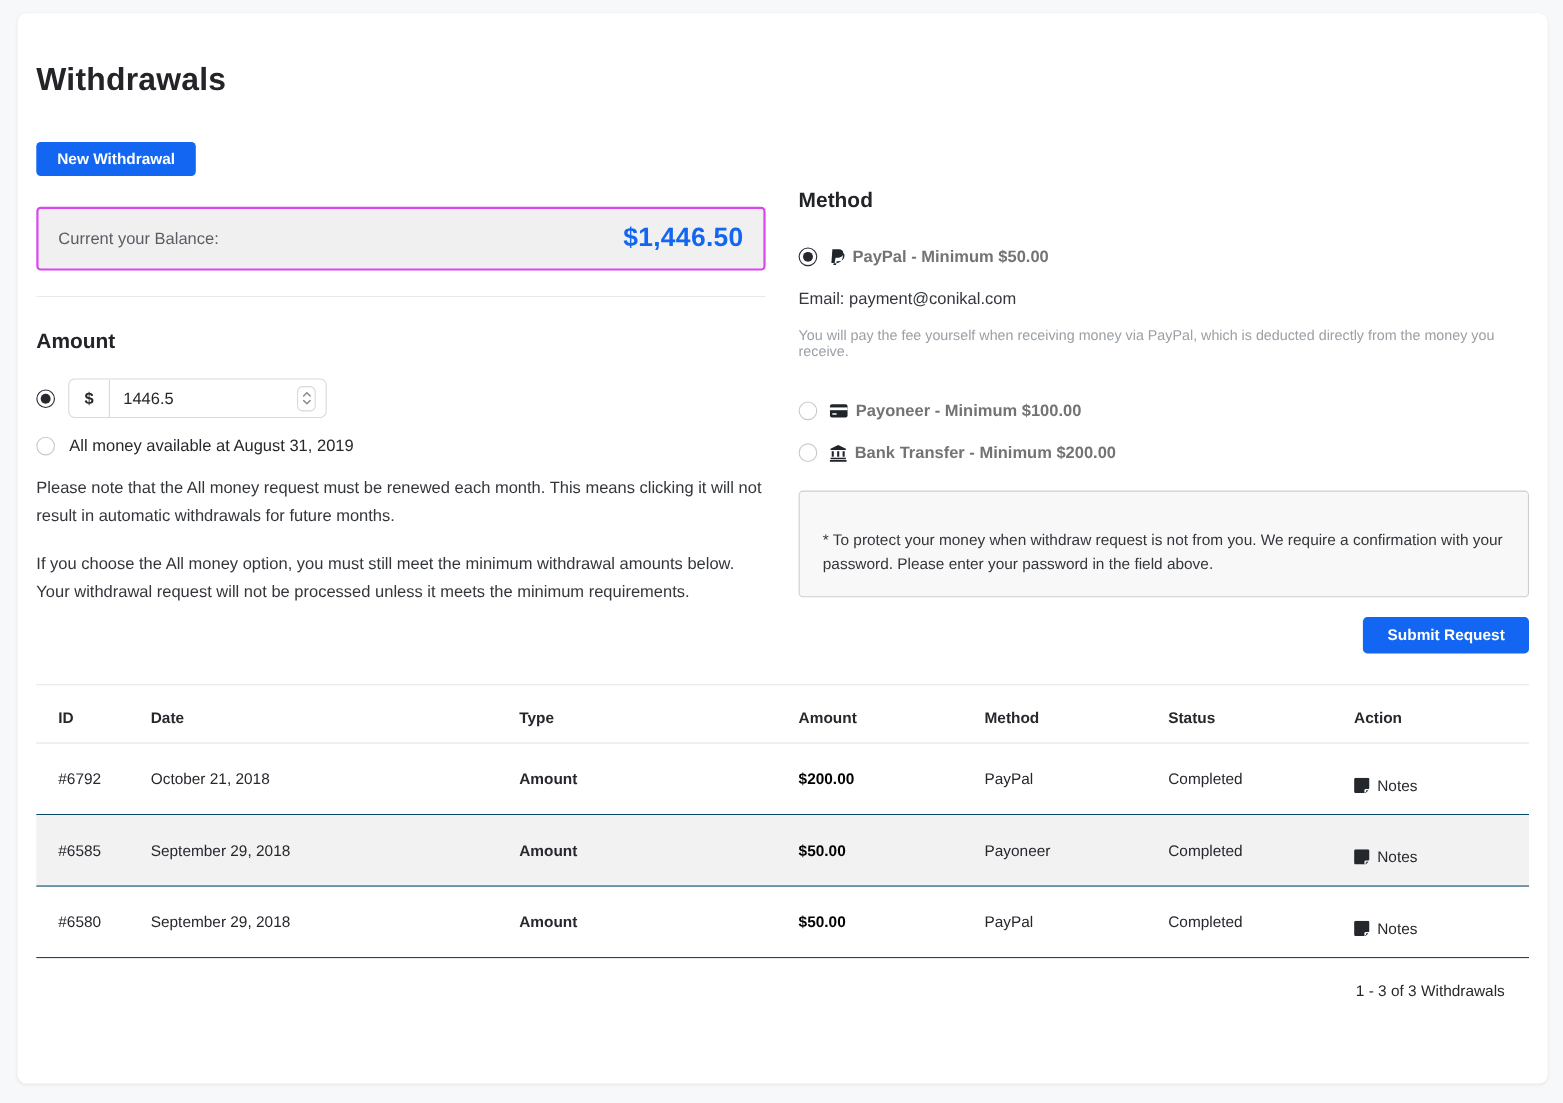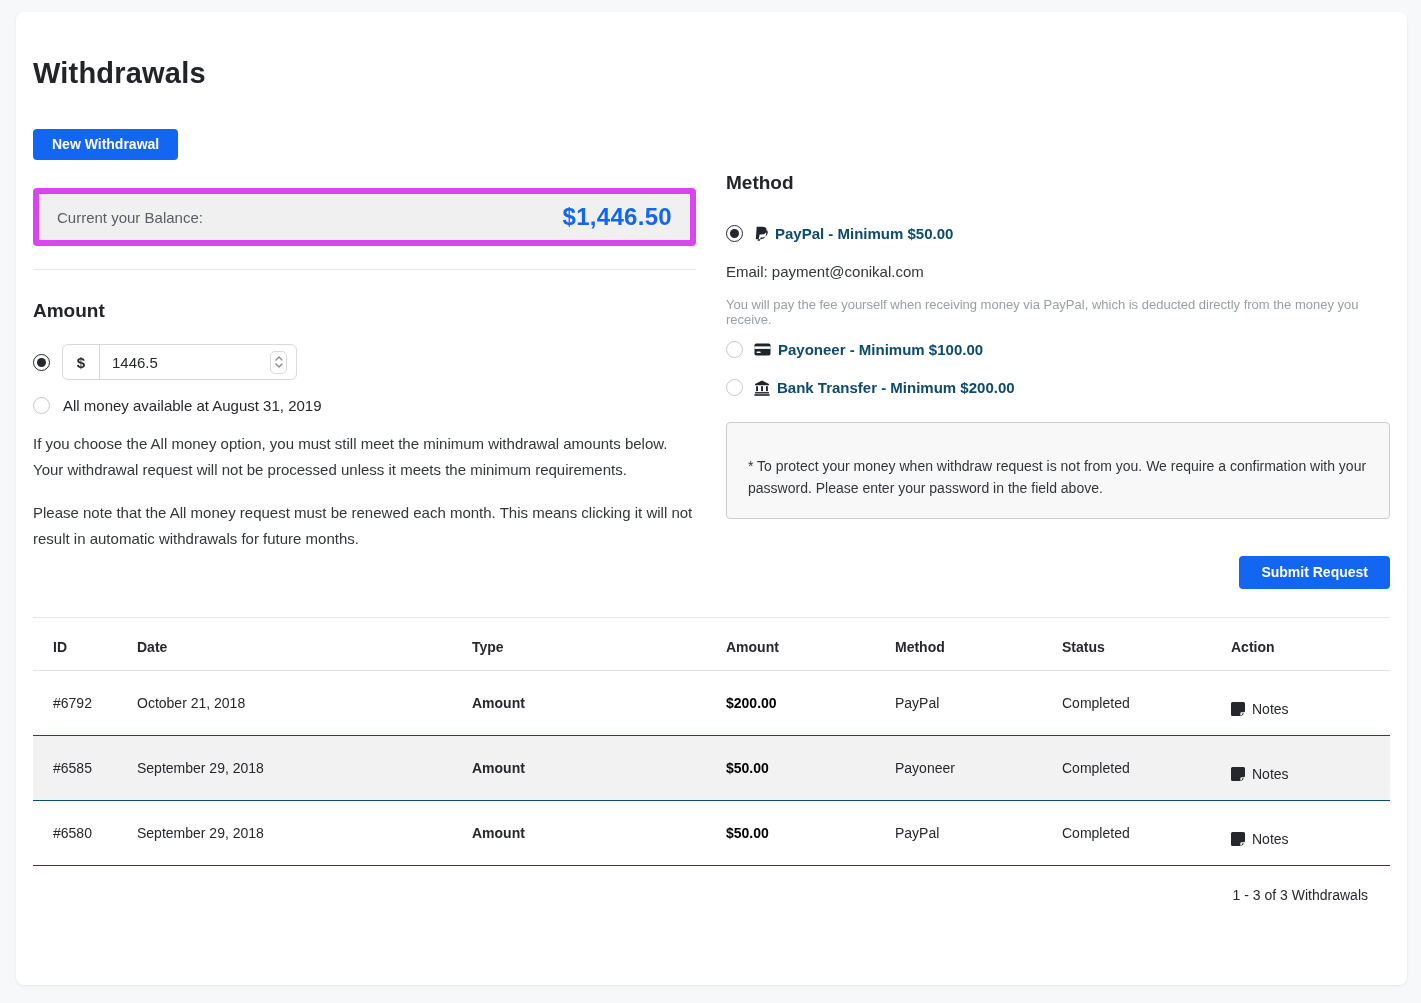--- a/index.html
+++ b/index.html
@@ -18,32 +18,31 @@
     box-shadow:0 1px 3px rgba(0,0,0,0.07);
     padding:0 17px;
     overflow:hidden;
   }
   h1.page-title { margin-top:45px; font-size:29px; font-weight:bold; letter-spacing:0.2px; color:#222428; }
   .btn-primary {
     display:inline-block; background:#1266f1; color:#fff;
     font-size:14px; font-weight:bold; border:none; border-radius:4px;
     padding:0 19px; height:31px; line-height:31px; cursor:pointer;
     font-family:inherit;
-    margin-top:19px;
   }
   .new-withdrawal { margin-top:39px; }
 
   .columns { display:flex; margin-top:12px; align-items:flex-start; }
   .col-left  { width:663px; }
   .col-right { width:664px; margin-left:30px; }
 
   
   .balance-box {
     margin-top:16px; height:58px; background:#f0f0f1;
-    border:6px solid #d946ef; border-radius:4px;
+    border:2px solid #d946ef; border-radius:4px;
     display:flex; align-items:center; justify-content:space-between;
     padding:0 18px;
   }
   .balance-label { font-size:15px; color:#5a5e64; }
   .balance-value { font-size:24px; font-weight:bold; color:#1266f1; letter-spacing:0.3px; }
   .divider-left { border-top:1px solid #e9e9ea; margin-top:23px; }
 
   h2.section-heading { font-size:19px; font-weight:bold; color:#222428; }
   .amount-heading { margin-top:30px; }
 
@@ -79,23 +78,23 @@
   }
   .allmoney-row { margin-top:17px; display:flex; align-items:center; }
   .allmoney-label { margin-left:13px; font-size:15px; color:#26282d; }
 
   .note-paragraph { margin-top:17px; font-size:15px; line-height:26px; color:#33363b; }
 
   
   .method-heading { margin-top:0; }
   .method-option { display:flex; align-items:center; }
   .method-option .icon { margin-left:11px; display:inline-flex; align-items:center; }
-  .method-option .option-label { margin-left:7px; font-size:15px; font-weight:bold; color:#0c4a6e; }
+  .method-option .option-label { margin-left:7px; font-size:15px; font-weight:bold; color:#737373; }
   .opt-paypal { margin-top:31px; }
-  .opt-payoneer { margin-top:14px;text-align:right; }
+  .opt-payoneer { margin-top:38px;text-align:right; }
   .opt-bank { margin-top:21px;align-items:center; }
   .email-line { margin-top:21px; font-size:15px; color:#33363b; }
   .fee-note { margin-top:17px; font-size:13px; color:#9aa0a6; }
 
   .password-panel {
     margin-top:26px; background:#f8f8f9; border:1px solid #cbcdd0;
     border-radius:4px; padding:17px 21px 19px 21px;
   }
   .password-label { font-size:14px; font-weight:bold; color:#222428; }
   .required-star { color:#e02020; font-weight:bold; margin-left:3px; }
@@ -164,22 +163,22 @@
               </svg>
           </span>
         </div>
       </div>
 
       <div class="allmoney-row">
         <span class="radio"></span>
         <span class="allmoney-label">All money available at August 31, 2019</span>
       </div>
 
+      <p class="note-paragraph">Please note that the All money request must be renewed each month. This means clicking it will not result in automatic withdrawals for future months.</p>
       <p class="note-paragraph">If you choose the All money option, you must still meet the minimum withdrawal amounts below. Your withdrawal request will not be processed unless it meets the minimum requirements.</p>
-      <p class="note-paragraph">Please note that the All money request must be renewed each month. This means clicking it will not result in automatic withdrawals for future months.</p>
     </div>
 
     <div class="col-right">
 
       <h2 class="section-heading method-heading">Method</h2>
 
       <div class="method-option opt-paypal">
         <span class="radio selected"></span>
         <span class="icon">
           <svg width="14" height="16" viewBox="0 0 14 16">

